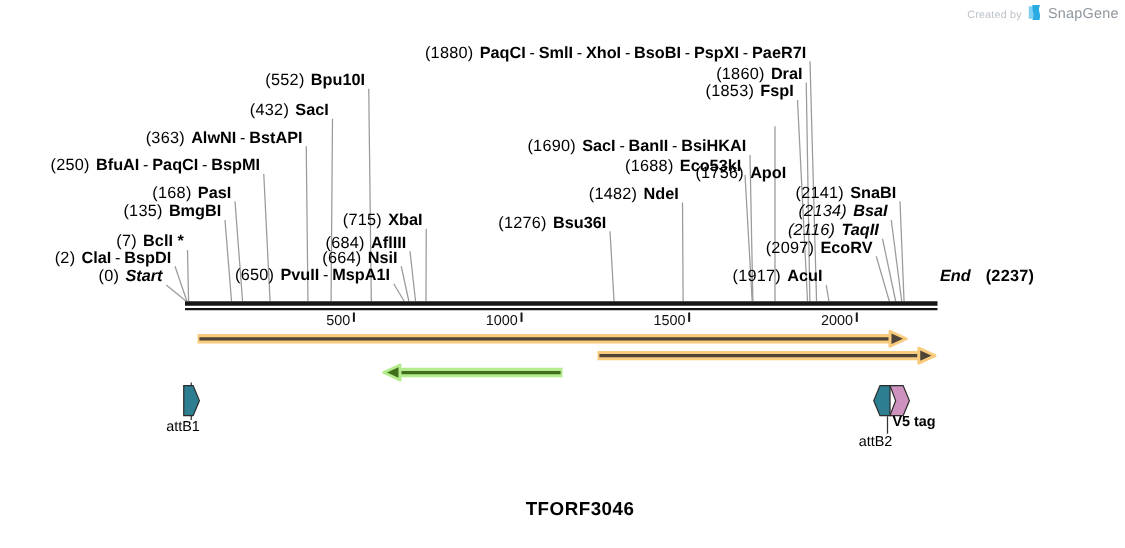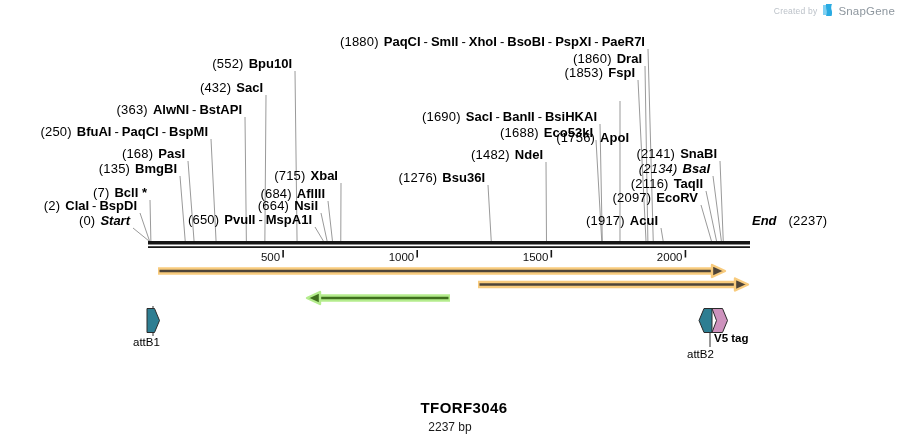--- a/index.html
+++ b/index.html
@@ -7,21 +7,21 @@
     position:relative;width:900px;height:438px;overflow:hidden;background:#ffffff;
     font-family:"Liberation Sans","DejaVu Sans",sans-serif;
   }
   .enzyme-label{
     position:absolute;white-space:nowrap;font-size:13px;line-height:13px;color:#000;
   }
   .enzyme-label .epos{font-weight:400;margin-right:5px;letter-spacing:0.2px;}
   .enzyme-label b{font-weight:700;}
   .enzyme-label .sep{font-weight:400;margin:0 3px;}
   .enzyme-label.italic b{font-style:italic;}
-  .enzyme-label .epos.after{margin-right:0;margin-left:12px;}
+  .enzyme-label .epos.after{margin-right:0;margin-left:12px;font-weight:bold;}
   .tick-label{
     position:absolute;font-size:11.5px;line-height:12px;color:#111;white-space:nowrap;
   }
   .feature-label{
     position:absolute;font-size:11.5px;line-height:13px;color:#000;white-space:nowrap;
   }
   #map-svg{position:absolute;left:0;top:0;}
   #credit{
     position:absolute;top:4px;right:5px;display:flex;align-items:center;gap:5px;
   }
@@ -112,30 +112,29 @@
       <div class="enzyme-label" style="right: 303px; top: 110px;"><span class="epos">(1690)</span><b>SacI</b><span class="sep">-</span><b>BanII</b><span class="sep">-</span><b>BsiHKAI</b></div>
       <div class="enzyme-label" style="right: 692px; top: 125px;"><span class="epos">(250)</span><b>BfuAI</b><span class="sep">-</span><b>PaqCI</b><span class="sep">-</span><b>BspMI</b></div>
       <div class="enzyme-label" style="right: 307px; top: 126px;"><span class="epos">(1688)</span><b>Eco53kI</b></div>
       <div class="enzyme-label" style="right: 715px; top: 147px;"><span class="epos">(168)</span><b>PasI</b></div>
       <div class="enzyme-label" style="right: 357px; top: 148px; margin-left: 44px;"><span class="epos">(1482)</span><b>NdeI</b></div>
       <div class="enzyme-label" style="right: 183px; top: 147px;"><span class="epos">(2141)</span><b>SnaBI</b></div>
       <div class="enzyme-label" style="right: 723px; top: 162px;"><span class="epos">(135)</span><b>BmgBI</b></div>
       <div class="enzyme-label" style="right: 190px; top: 162px; font-style: italic;"><span class="epos">(2134)</span><b>BsaI</b></div>
       <div class="enzyme-label" style="right: 562px; top: 169px;"><span class="epos">(715)</span><b>XbaI</b></div>
       <div class="enzyme-label" style="right: 415px; top: 171px;"><span class="epos">(1276)</span><b>Bsu36I</b></div>
-      <div class="enzyme-label" style="right: 197px; top: 177px;"><span class="epos">(2116)</span><b>TaqII</b></div>
+      <div class="enzyme-label" style="right: 197px; top: 177px; font-style: italic;"><span class="epos">(2116)</span><b>TaqII</b></div>
       <div class="enzyme-label" style="right: 753px; top: 186px;"><span class="epos">(7)</span><b>BclI *</b></div>
       <div class="enzyme-label" style="right: 575px; top: 187px;"><span class="epos">(684)</span><b>AflIII</b></div>
       <div class="enzyme-label" style="right: 202px; top: 191px;"><span class="epos">(2097)</span><b>EcoRV</b></div>
       <div class="enzyme-label" style="right: 763px; top: 199px;"><span class="epos">(2)</span><b>ClaI</b><span class="sep">-</span><b>BspDI</b></div>
       <div class="enzyme-label" style="right: 582px; top: 199px;"><span class="epos">(664)</span><b>NsiI</b></div>
       <div class="enzyme-label italic" style="right: 770px; top: 214px;"><span class="epos">(0)</span><b>Start</b></div>
       <div class="enzyme-label" style="right: 588px; top: 213px;"><span class="epos">(650)</span><b>PvuII</b><span class="sep">-</span><b>MspA1I</b></div>
       <div class="enzyme-label" style="right: 242px; top: 214px;"><span class="epos">(1917)</span><b>AcuI</b></div>
       <div class="enzyme-label italic" style="left: 752px; top: 214px;"><b>End</b><span class="epos after">(2237)</span></div>
     </div>
 
   <div id="title-block">
     <div id="map-title">TFORF3046</div>
-    <div id="map-length">2237 bp</div>
   </div>
 
 </div>
 
 </body></html>

